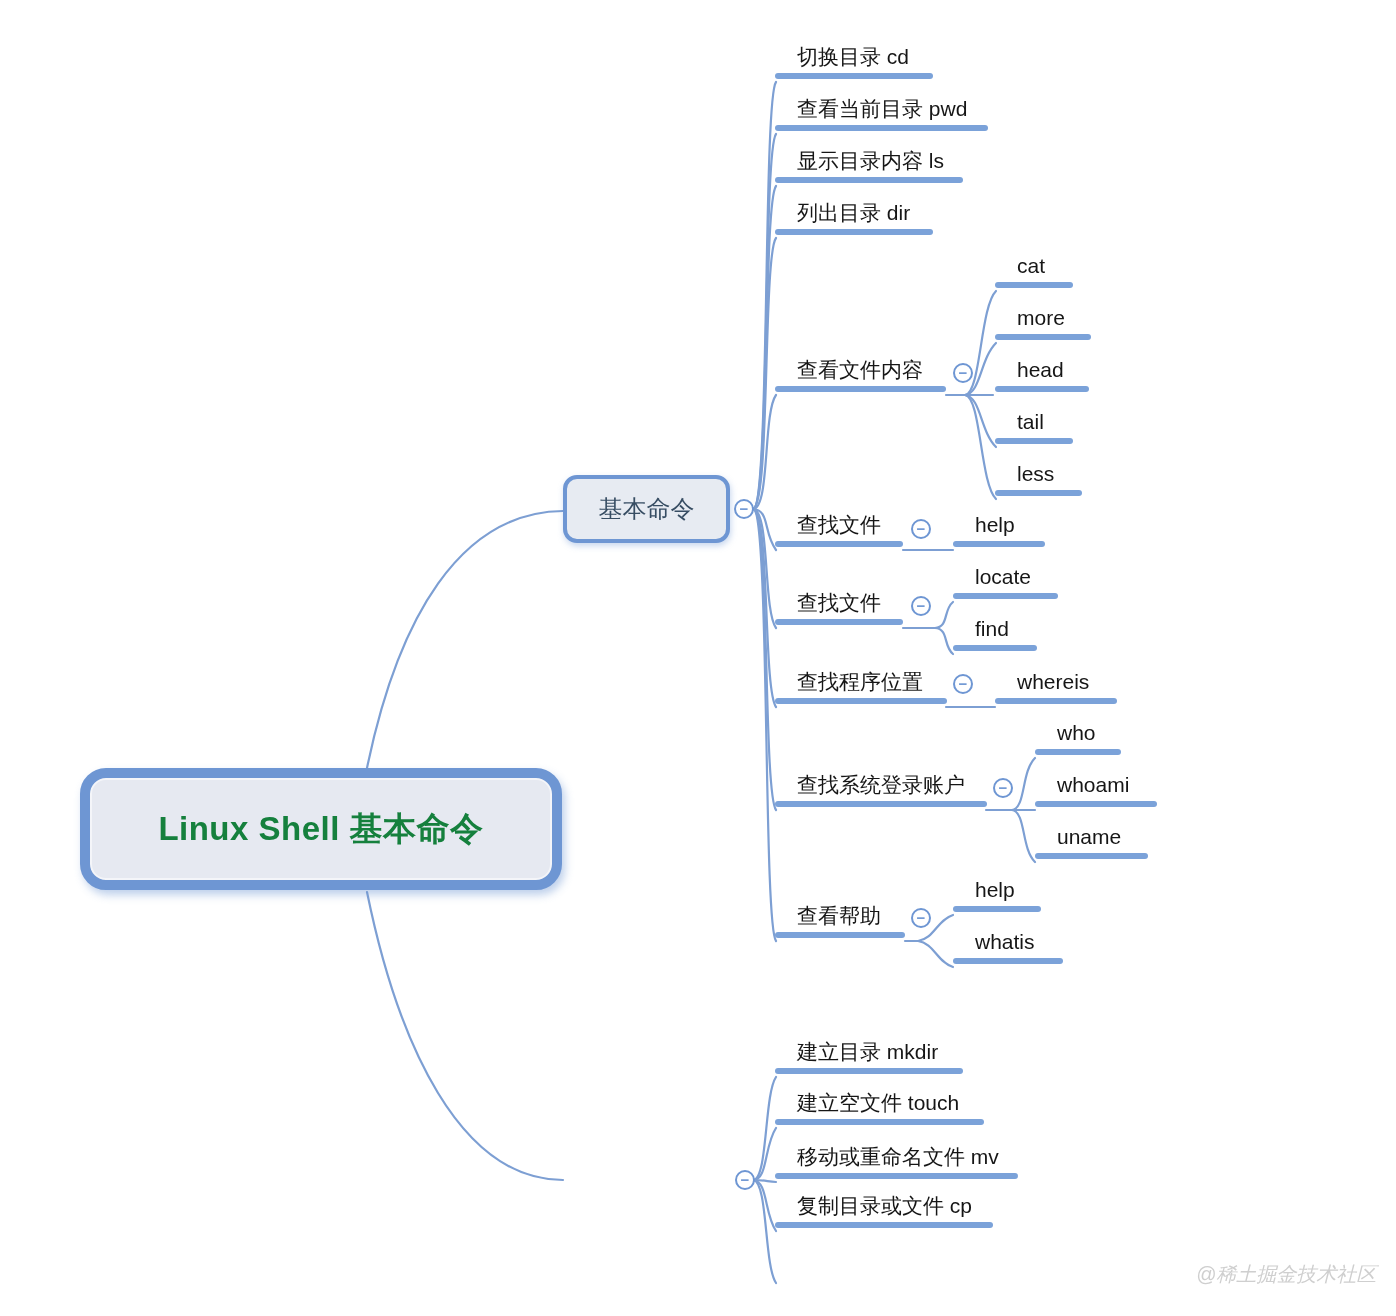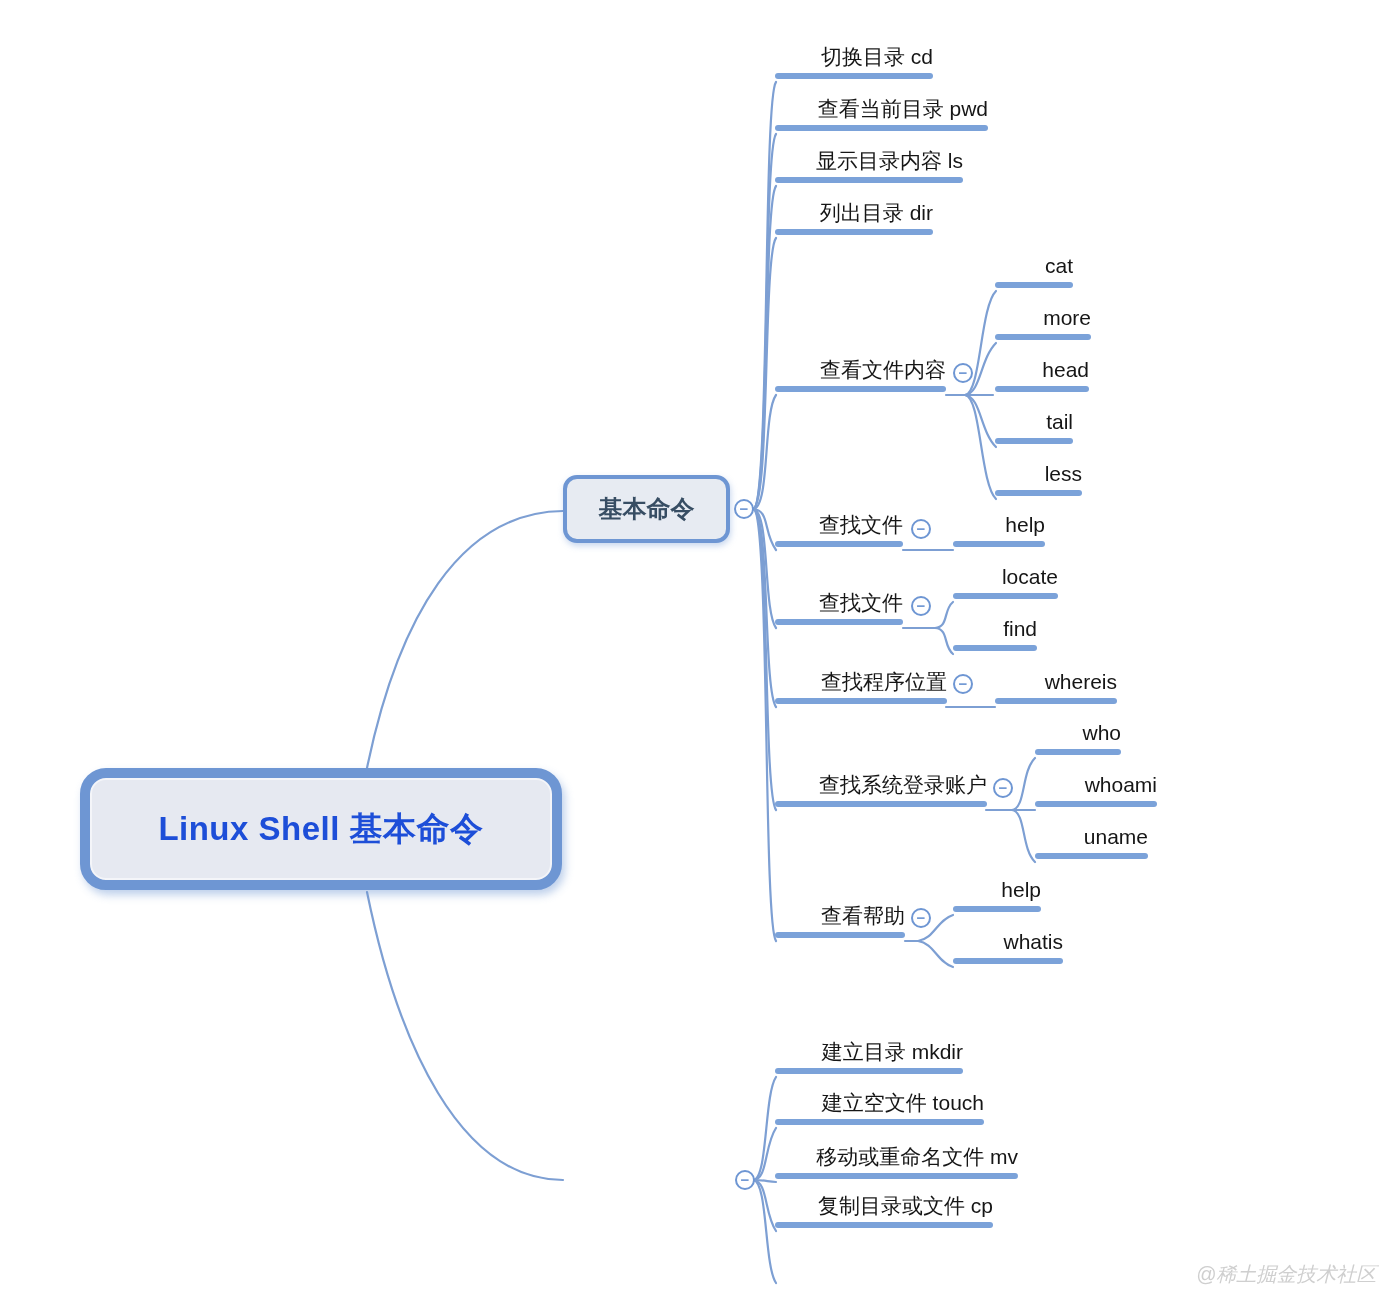--- a/index.html
+++ b/index.html
@@ -5,37 +5,36 @@
   html,body{margin:0;padding:0;background:#ffffff;}
   #canvas{
     position:relative;width:1396px;height:1316px;background:#ffffff;overflow:hidden;
     font-family:"Liberation Sans","DejaVu Sans",sans-serif;
   }
   #wires{position:absolute;left:0;top:0;width:1396px;height:1316px;}
   .leaf{
     position:absolute;box-sizing:border-box;white-space:nowrap;
     font-size:21px;line-height:26px;font-weight:500;color:#161616;
     padding:0 0 9px 22px;
-    text-align:right;
   }
   .leaf::after{
     content:"";position:absolute;left:0;right:0;bottom:0;height:6px;
     background:#7ba2d9;border-radius:3px;
   }
   .nodebox{
     position:absolute;box-sizing:border-box;display:flex;align-items:center;justify-content:center;
     background:#e7ebf2;border:4px solid #6e96d3;border-radius:14px;
     box-shadow:1px 3px 6px rgba(110,150,210,.38);
-    font-size:24px;font-weight:700;color:#374d63;white-space:nowrap;
+    font-size:24px;font-weight:400;color:#374d63;white-space:nowrap;
   }
   .rootbox{
     position:absolute;box-sizing:border-box;display:flex;align-items:center;justify-content:center;
     background:#e6e9f1;border:10px solid #6e96d3;border-radius:26px;
     box-shadow:3px 5px 9px rgba(110,150,210,.45), inset 0 0 0 2px rgba(255,255,255,.55);
-    font-size:33px;font-weight:700;color:#1d4ed8;white-space:nowrap;letter-spacing:.5px;
+    font-size:33px;font-weight:700;color:#15803d;white-space:nowrap;letter-spacing:.5px;
   }
   .cbtn{
     position:absolute;box-sizing:border-box;width:20px;height:20px;border-radius:50%;
     background:#ffffff;border:2px solid #6e96d3;color:#6e96d3;
     font-size:15px;line-height:15px;text-align:center;font-weight:600;cursor:pointer;
   }
   .watermark{
     position:absolute;left:1196px;top:1261px;font-size:20px;color:#cfcfcf;font-weight:500;font-style:italic;
   }
 </style>

